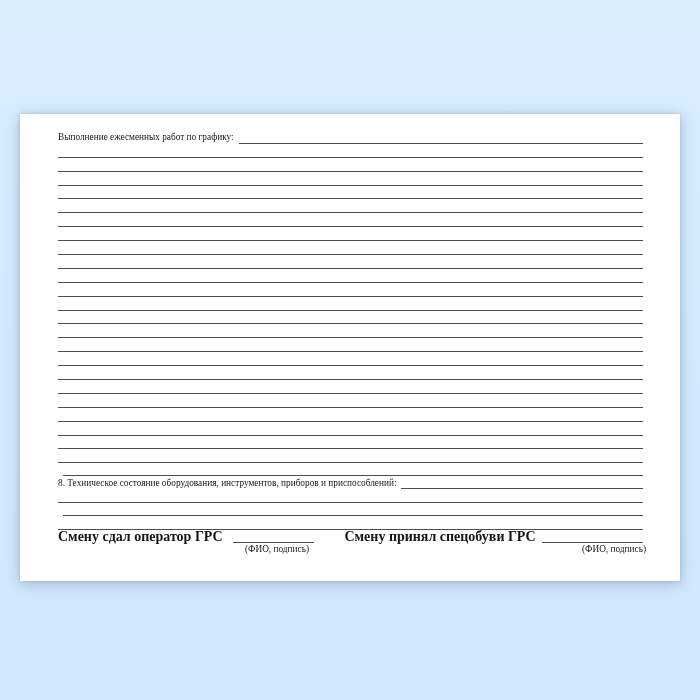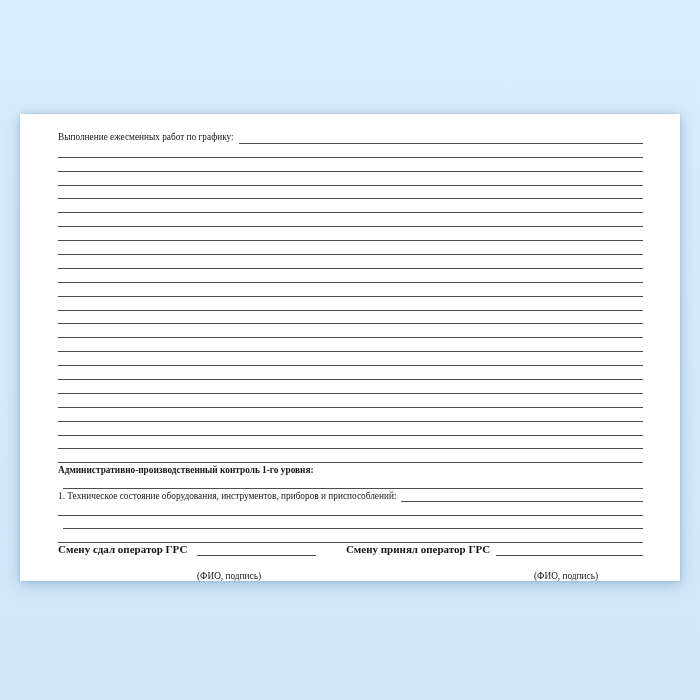--- a/index.html
+++ b/index.html
@@ -34,33 +34,34 @@
   }
   .b { font-weight: bold; }
   .fill {
     flex: 1 1 auto;
     border-bottom: 1px solid #4d4d4d;
     margin-left: 5px;
   }
   .row.blank { border-bottom: 1px solid #4d4d4d; }
   .repeat { display: contents; }
   .row.heading { align-items: flex-end; }
-  .sig-row { font-size: 11px; }
+  .sig-row { font-size: 14px; }
   .sig-row .fill.f1 { flex: 1.05 1 0; margin-left: 10px; margin-right: 30px; }
   .sig-row .fill.f2 { flex: 1.3 1 0; margin-left: 6px; }
   .fio-row {
     position: relative;
     height: 13px;
     font-size: 9.3px;
   }
   .fio {
     position: absolute;
-    top: 15px;
+    top: 1px;
     transform: translateX(-50%);
     white-space: nowrap;
+    margin-left: 48px;
   }
   .fio.first { left: 171px; }
   .fio.second { left: 508px; }
 </style>
 </head>
 <body>
 
 <div class="stage">
   <div class="page">
     <div class="content">
@@ -70,43 +71,40 @@
         <span class="fill"></span>
       </div>
       <div class="repeat">
         <div class="row blank"></div>
       <div class="row blank"></div><div class="row blank"></div></div>
 
       <div class="repeat">
         <div class="row blank"></div>
       <div class="row blank"></div><div class="row blank"></div><div class="row blank"></div><div class="row blank"></div><div class="row blank"></div><div class="row blank"></div><div class="row blank"></div><div class="row blank"></div><div class="row blank"></div><div class="row blank"></div><div class="row blank"></div><div class="row blank"></div><div class="row blank"></div><div class="row blank"></div><div class="row blank"></div><div class="row blank"></div><div class="row blank"></div><div class="row blank"></div><div class="row blank"></div></div>
 
-      <div class="row heading">
-        <span class="lbl b">Административно-производственный контроль 1-го уровня:</span>
-      </div>
 
       <div class="row">
         <span class="fill"></span>
       </div>
 
       <div class="row">
-        <span class="lbl">1. Техническое состояние оборудования, инструментов, приборов  и приспособлений:</span>
+        <span class="lbl">8. Техническое состояние оборудования, инструментов, приборов  и приспособлений:</span>
         <span class="fill"></span>
       </div>
       <div class="row blank"></div>
 
       <div class="row">
         <span class="fill"></span>
       </div>
       <div class="row blank"></div>
 
       <div class="row sig-row">
         <span class="lbl b">Смену сдал оператор ГРС</span>
         <span class="fill f1"></span>
-        <span class="lbl b">Смену принял оператор ГРС</span>
+        <span class="lbl b">Смену принял спецобуви ГРС</span>
         <span class="fill f2"></span>
       </div>
 
       <div class="fio-row">
         <span class="fio first">(ФИО, подпись)</span>
         <span class="fio second">(ФИО, подпись)</span>
       </div>
 
     </div>
   </div>

